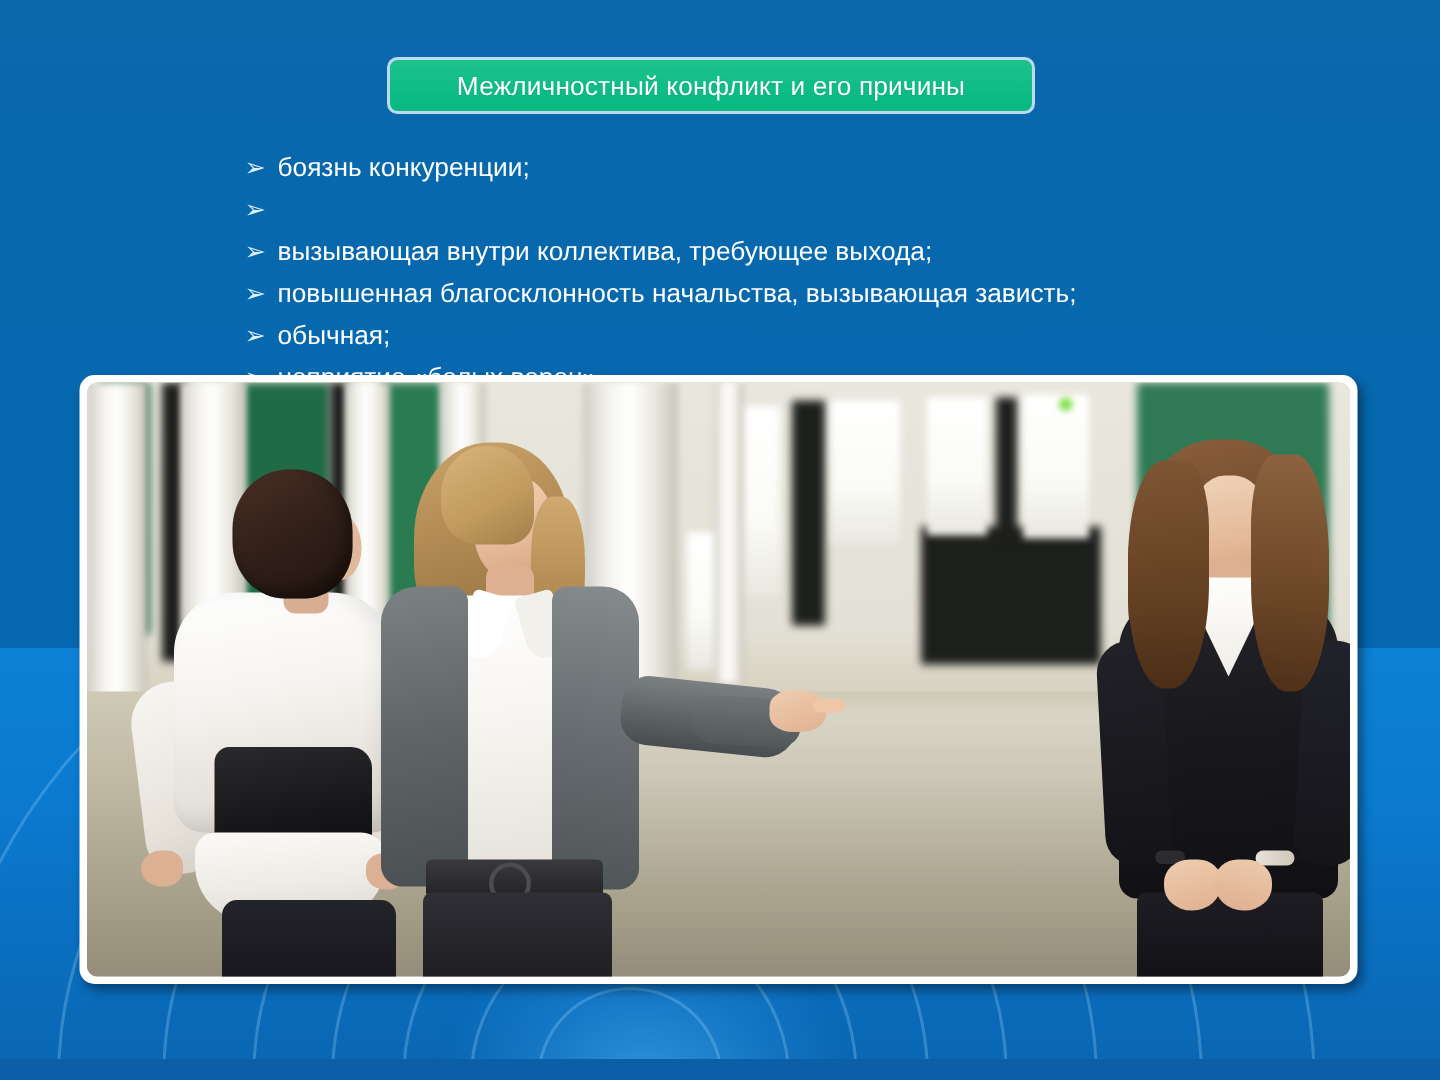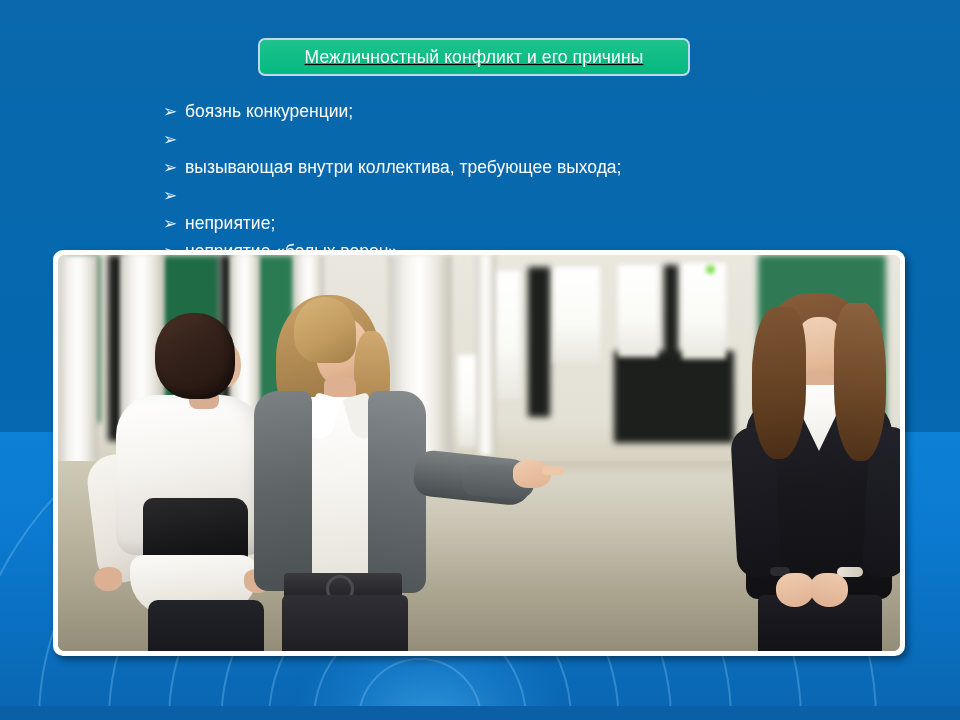--- a/index.html
+++ b/index.html
@@ -65,21 +65,20 @@
     position: absolute;
     left: 258px; top: 38px;
     width: 432px; height: 38px;
     background: linear-gradient(180deg, #1fc38c 0%, #10bd86 50%, #06b981 100%);
     border: 2px solid #bcd9f2;
     border-radius: 7px;
     box-sizing: border-box;
     display: flex;
     align-items: center;
     justify-content: center;
-    text-decoration: underline;
   }
   .title-text {
     color: #ffffff;
     font-size: 17.5px;
     letter-spacing: 0.1px;
     white-space: nowrap;
     text-shadow: 0 1px 1px rgba(0,0,0,0.12);
   }
 
   
@@ -530,24 +529,25 @@
     </div>
     <div class="bullet-row">
       <span class="bullet-mark">➢</span>
     </div>
     <div class="bullet-row">
       <span class="bullet-mark">➢</span>
       <span class="bullet-label">вызывающая внутри коллектива, требующее выхода;</span>
     </div>
     <div class="bullet-row">
       <span class="bullet-mark">➢</span>
+      <span class="bullet-label">повышенная благосклонность начальства, вызывающая зависть;</span>
     </div>
     <div class="bullet-row">
       <span class="bullet-mark">➢</span>
-      <span class="bullet-label">неприятие;</span>
+      <span class="bullet-label">обычная;</span>
     </div>
     <div class="bullet-row">
       <span class="bullet-mark">➢</span>
       <span class="bullet-label">неприятие «белых ворон».</span>
     </div>
   </div>
 
   <div class="photo-frame">
     <div class="photo">
 

